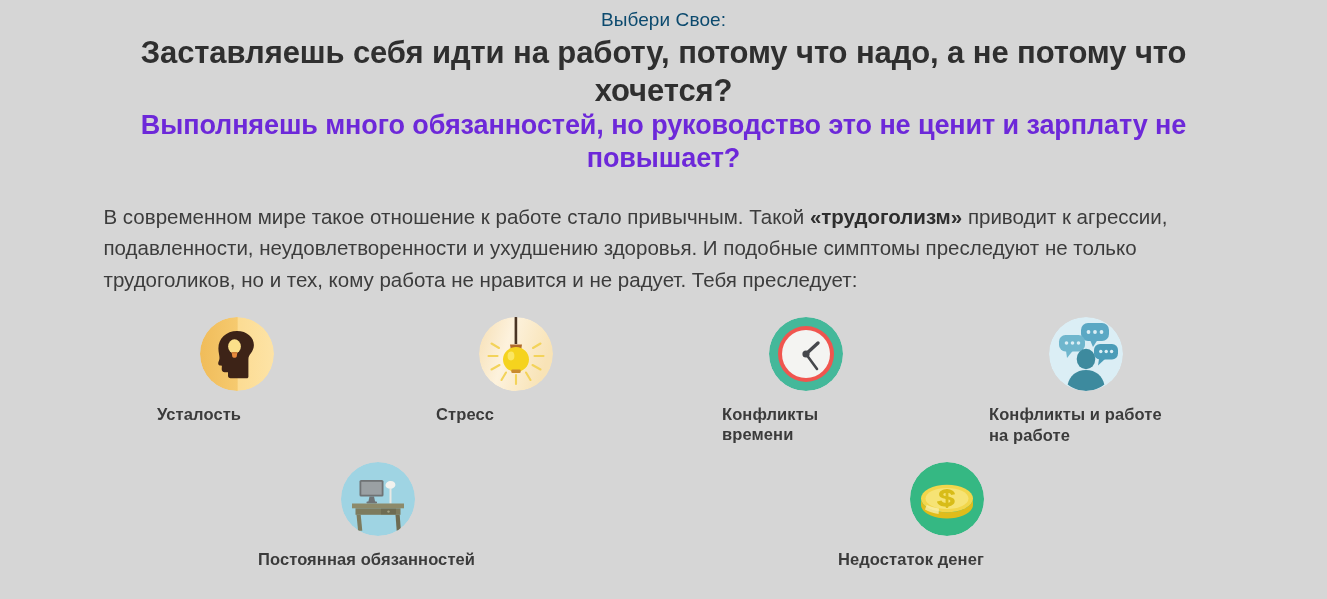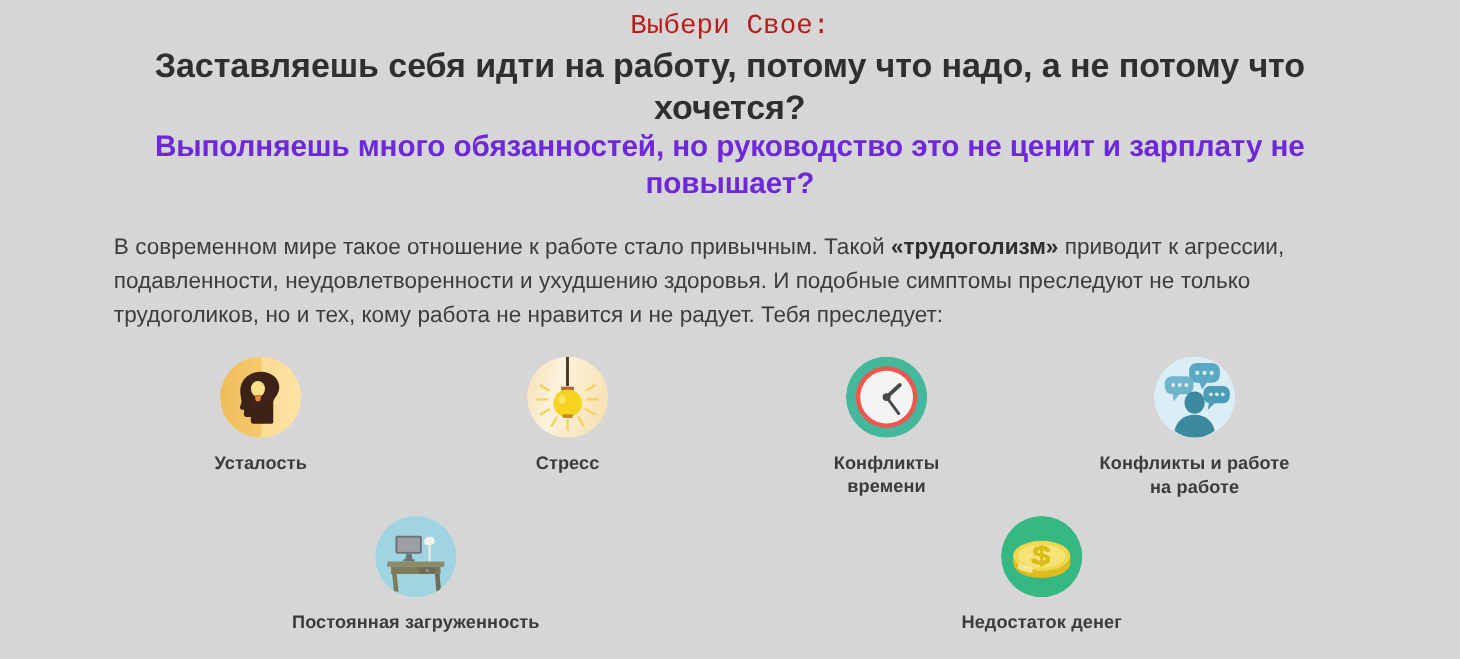--- a/index.html
+++ b/index.html
@@ -19,26 +19,25 @@
     background: #d6d6d6;
   }
 
   
   .header-block {
     padding-top: 8px;
     text-align: center;
   }
 
   .eyebrow {
-    font-size: 25px;
+    font-size: 19px;
     font-weight: 400;
-    color: #b91c1c;
+    color: #0c4a6e;
     line-height: 1.25;
     letter-spacing: 0.1px;
-    font-family: Liberation Mono, monospace;
   }
 
   .headline {
     font-size: 31px;
     font-weight: 700;
     color: #2f2f2f;
     line-height: 1.22;
     letter-spacing: -0.1px;
     margin: 2px auto 0;
     max-width: 1130px;
@@ -67,21 +66,20 @@
 
   
   .icon-grid {
     position: relative;
     margin-top: 22px;
     height: 270px;
   }
 
   .item {
     position: absolute;
-    text-align: center;
   }
 
   .badge {
     width: 74px;
     height: 74px;
     border-radius: 50%;
     margin: 0 auto;
     position: relative;
     overflow: hidden;
   }
@@ -251,21 +249,21 @@
           <rect x="11" y="41.5" width="52" height="4.8" fill="#8d8a6a"></rect>
           <rect x="14.5" y="46.3" width="45" height="6.5" fill="#7d7b5e"></rect>
 
           <rect x="40" y="46.8" width="15" height="5.6" fill="#6e6c52"></rect>
           <circle cx="47.5" cy="49.6" r="1.2" fill="#a5a284"></circle>
 
           <path d="M15.5 52.8h4.2l1.6 16h-4.2z" fill="#7d7b5e"></path>
           <path d="M54.5 52.8h4.2l1.2 16h-4.2z" fill="#6e6c52"></path>
         </svg>
       </div>
-      <div class="caption">Постоянная загруженность</div>
+      <div class="caption">Постоянная обязанностей</div>
     </div>
 
     <div class="item pos-5">
       <div class="badge">
         <svg viewBox="0 0 74 74" xmlns="http://www.w3.org/2000/svg">
           <circle cx="37" cy="37" r="37" fill="#35b883"></circle>
 
           <path d="M11 36.5c0 7.6 11.6 13.8 26 13.8s26-6.2 26-13.8v6.2c0 7.6-11.6 13.8-26 13.8s-26-6.2-26-13.8z" fill="#e0bc1b"></path>
 
           <ellipse cx="37" cy="36.5" rx="26" ry="13.8" fill="#f2d64b"></ellipse>

